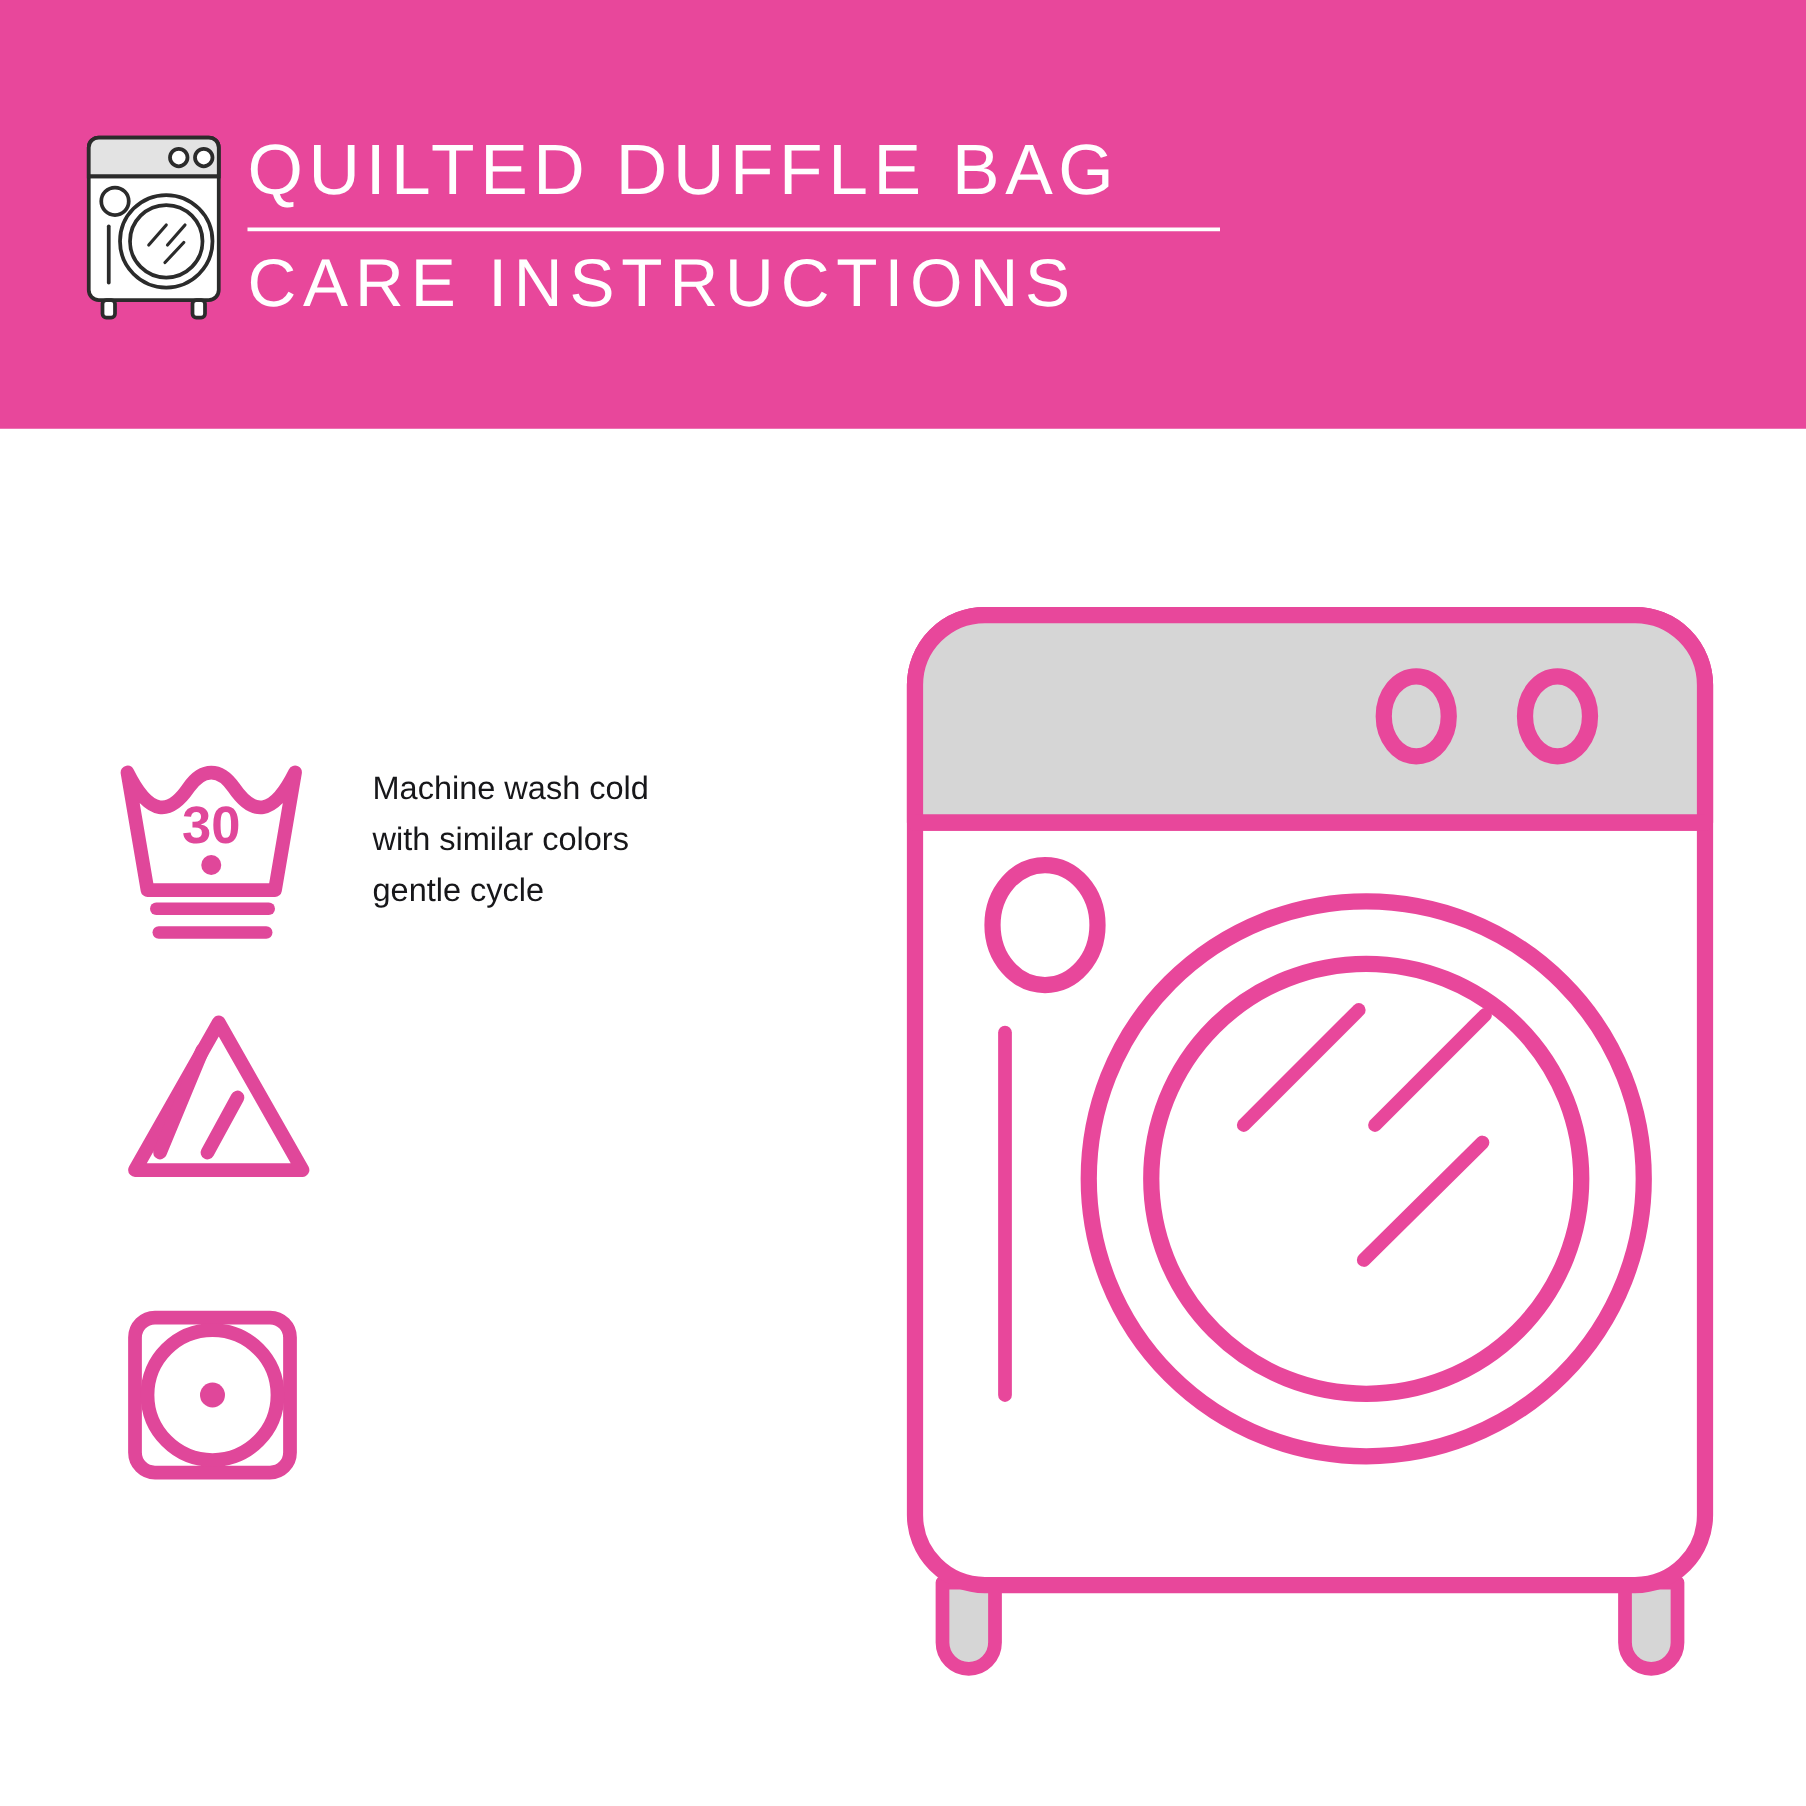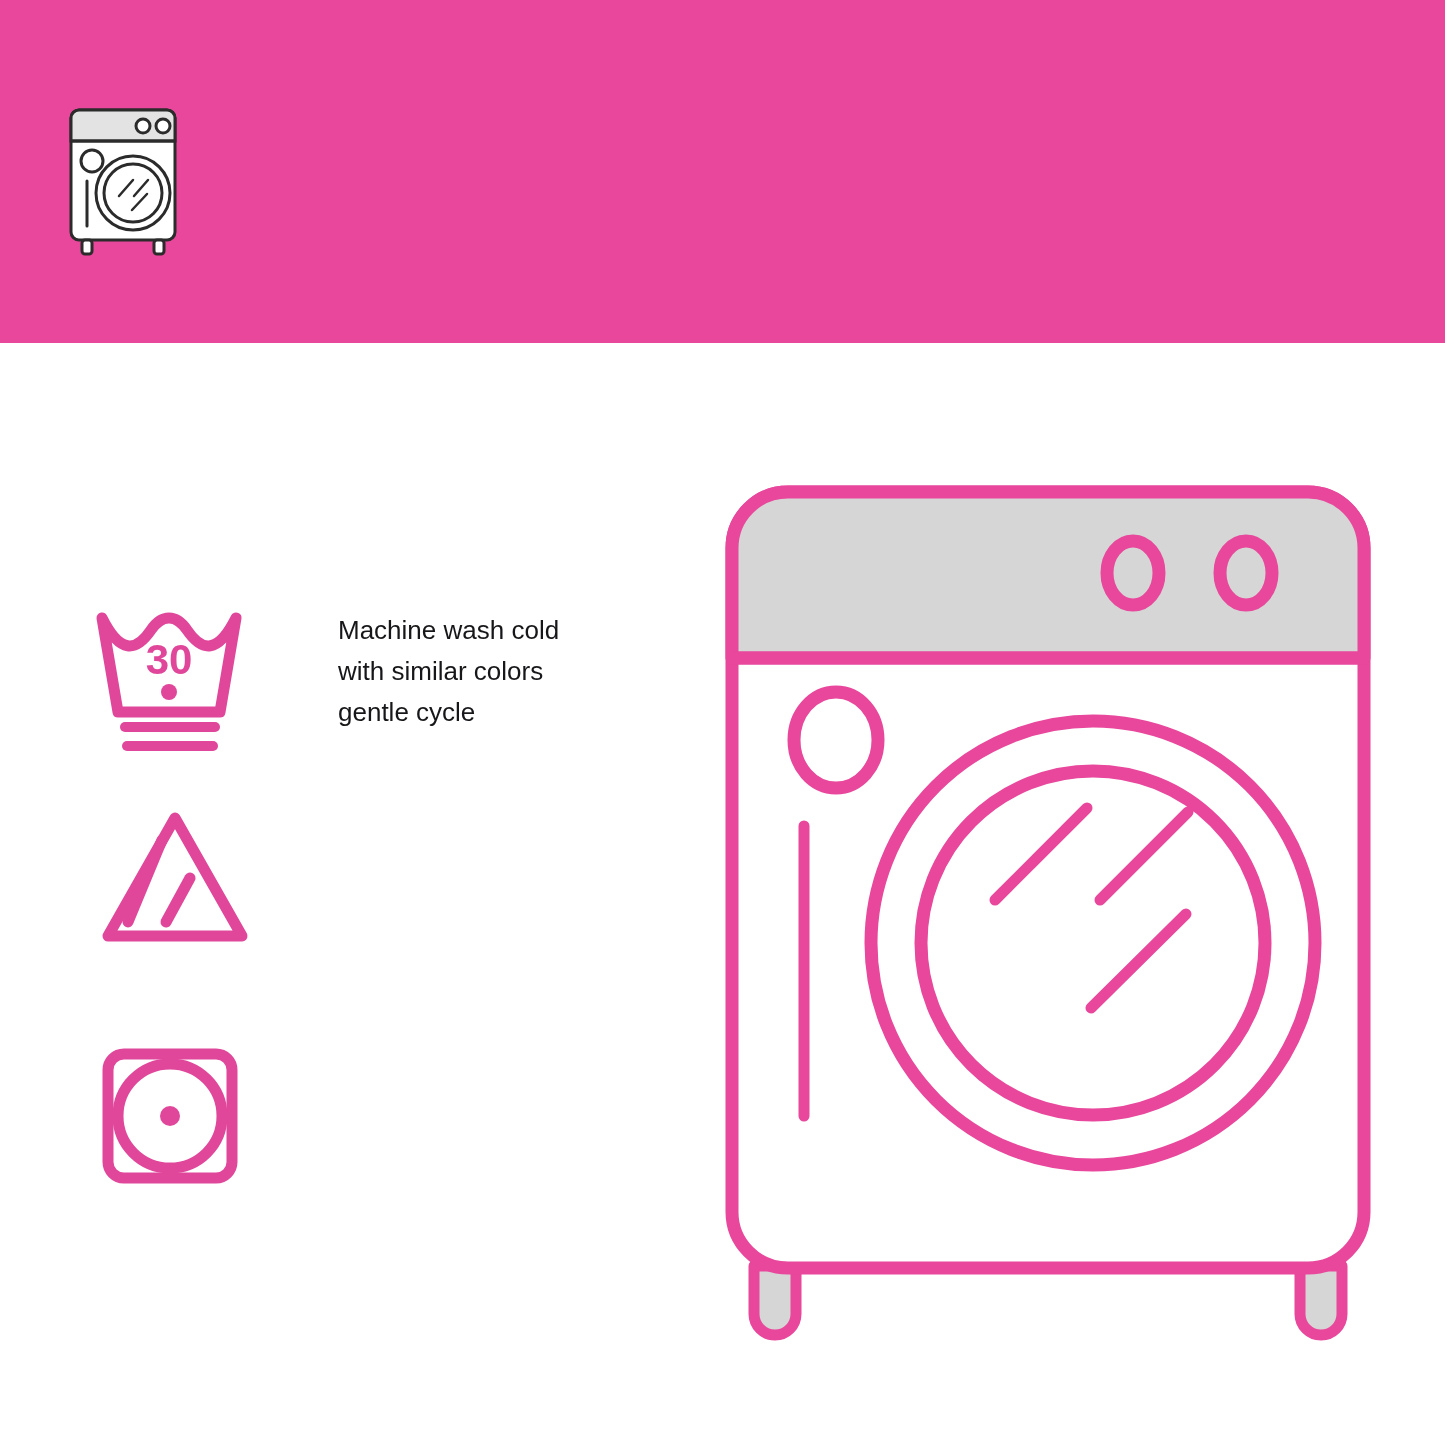--- a/index.html
+++ b/index.html
@@ -89,21 +89,21 @@
   }
   .care-text {
     margin-left: 38px;
     font-size: 26px;
     line-height: 41px;
     color: #17171a;
     font-weight: 400;
     white-space: pre-line;
     font-family: "Liberation Sans", "DejaVu Sans", sans-serif;
   }
-  #care-row-0 { top: 600px; gap: 40px; }
+  #care-row-0 { top: 600px; }
   #care-row-0 .care-text { padding-top: 10px; }
   #care-row-1 { top: 800px; }
   #care-row-1 .care-text { padding-top: 36px; }
   #care-row-2 { top: 1036px; }
   #care-row-2 .care-text { padding-top: 32px; }
 
   
   #machine-illustration {
     position: absolute;
     left: 718px;
@@ -139,20 +139,25 @@
 
         <line x1="57" y1="98" x2="71" y2="82" stroke="#2b2b2b" stroke-width="2.5" stroke-linecap="round"></line>
         <line x1="72" y1="98" x2="86" y2="82" stroke="#2b2b2b" stroke-width="2.5" stroke-linecap="round"></line>
         <line x1="70" y1="112" x2="85" y2="96" stroke="#2b2b2b" stroke-width="2.5" stroke-linecap="round"></line>
 
         <rect x="20" y="142" width="10" height="14" rx="3" fill="#ffffff" stroke="#2b2b2b" stroke-width="3"></rect>
         <rect x="92" y="142" width="10" height="14" rx="3" fill="#ffffff" stroke="#2b2b2b" stroke-width="3"></rect>
       </svg>
     </div>
 
+    <div id="header-text-block">
+      <div id="title-main">QUILTED DUFFLE BAG</div>
+      <div id="title-rule"></div>
+      <div id="title-sub">CARE INSTRUCTIONS</div>
+    </div>
   </div>
 
   <div id="care-list">
 
     <div class="care-row" id="care-row-0">
       <div class="care-symbol">
         <svg viewBox="0 0 170 155" width="170" height="155" xmlns="http://www.w3.org/2000/svg">
 
           <path d="M12 18
                    C 30 54, 46 52, 61 30

